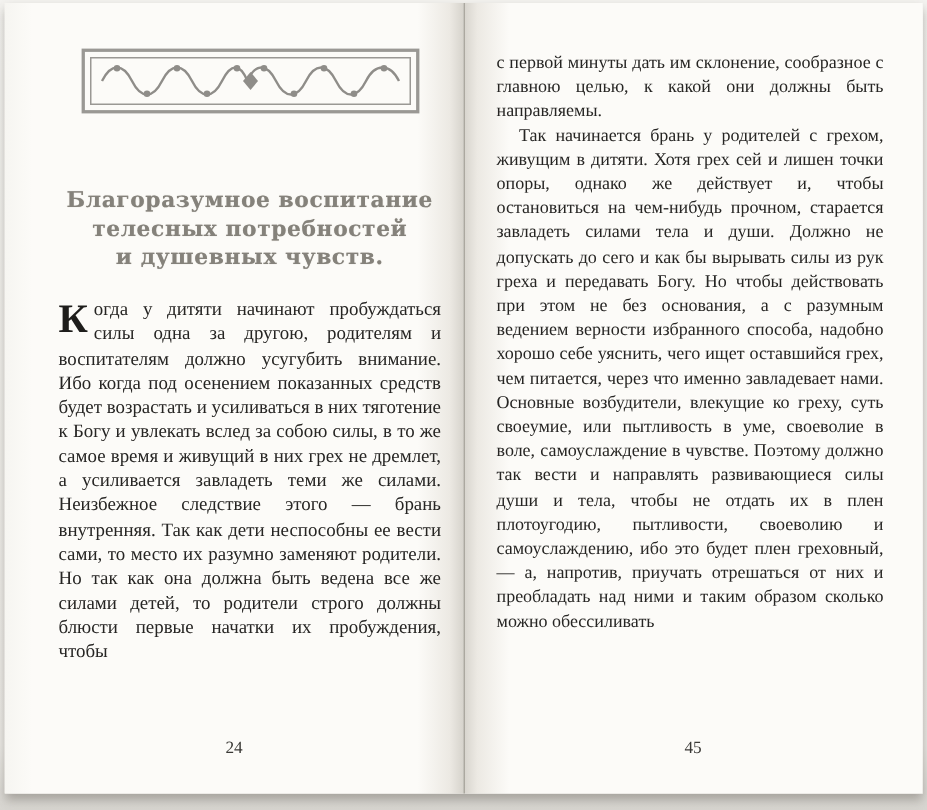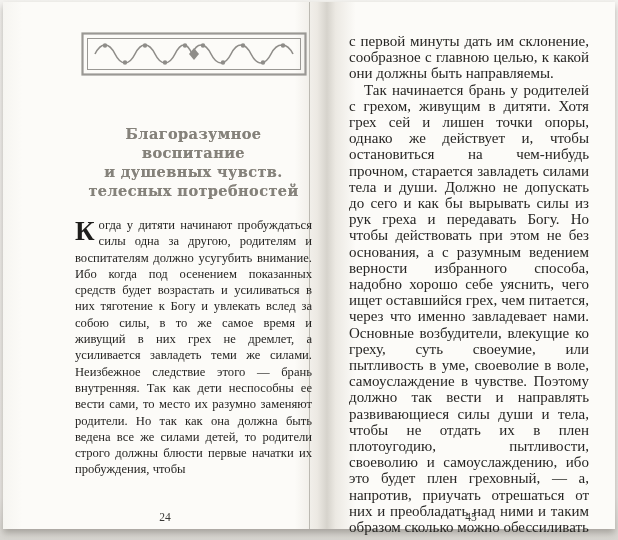--- a/index.html
+++ b/index.html
@@ -16,21 +16,20 @@
   }
   .spread {
     position: absolute;
     left: 3px; top: 2px; right: 3px; bottom: 11px;
     display: flex;
     box-shadow: 0 4px 7px rgba(60,55,45,0.35);
   }
   .page { flex: 1; position: relative; }
   .page-left {
     background: linear-gradient(to right, #f6f5f1 0%, #fcfbf8 6%, #fcfbf8 90%, #ece9e3 97%, #d6d3cc 100%);
-    padding-left: 36px;
   }
   .page-right {
     background: linear-gradient(to right, #d6d3cc 0%, #ece9e3 3%, #fcfbf8 10%, #fcfbf8 100%);
   }
   .gutter-line {
     position: absolute; left: 50%; top: 0; bottom: 0; width: 1px;
     background: rgba(90,85,75,0.35);
   }
 
   
@@ -60,30 +59,30 @@
     line-height: 26px;
     font-weight: bold;
     padding: 1px 4px 0 0;
     color: #1e1d1b;
   }
 
   
   .right-content { padding: 31px 26px 0 22px; }
   .right-content .para {
     margin: 0;
-    font-size: 15px;
+    font-size: 12px;
     line-height: 16.2px;
     color: #262523;
     text-align: justify;
   }
   .right-content .para + .para { text-indent: 15px; }
 
   .page-number {
     position: absolute;
-    bottom: 6px; left: 0; width: 100%;
+    bottom: 24px; left: 0; width: 100%;
     text-align: center;
     font-size: 11.5px;
     color: #3a3936;
   }
   svg { display: inline-block; vertical-align: top; }
 </style>
 </head>
 <body>
 
 <div class="book">
@@ -108,22 +107,22 @@
               <circle cx="162" cy="13.5" r="2.2"></circle>
               <circle cx="182" cy="30.5" r="2.2"></circle>
               <circle cx="202" cy="13.5" r="2.2"></circle>
               <path d="M113 16 L118 22 L113 28 L108 22 Z"></path>
             </g>
           </svg>
         </div>
 
         <div class="chapter-title">
           <div>Благоразумное воспитание</div>
+          <div>телесных потребностей</div>
           <div>и душевных чувств.</div>
-          <div>телесных потребностей</div>
         </div>
 
         <div class="body-text">
           <span class="drop-cap">К</span><span>огда у дитяти начинают пробуждаться силы одна за другою, родителям и воспитателям должно усугубить внимание. Ибо когда под осенением показанных средств будет возрастать и усиливаться в них тяготение к Богу и увлекать вслед за собою силы, в то же самое время и живущий в них грех не дремлет, а усиливается завладеть теми же силами. Неизбежное следствие этого — брань внутренняя. Так как дети неспособны ее вести сами, то место их разумно заменяют родители. Но так как она должна быть ведена все же силами детей, то родители строго должны блюсти первые начатки их пробуждения, чтобы</span>
         </div>
 
       </div>
       <div class="page-number">24</div>
     </div>
 

